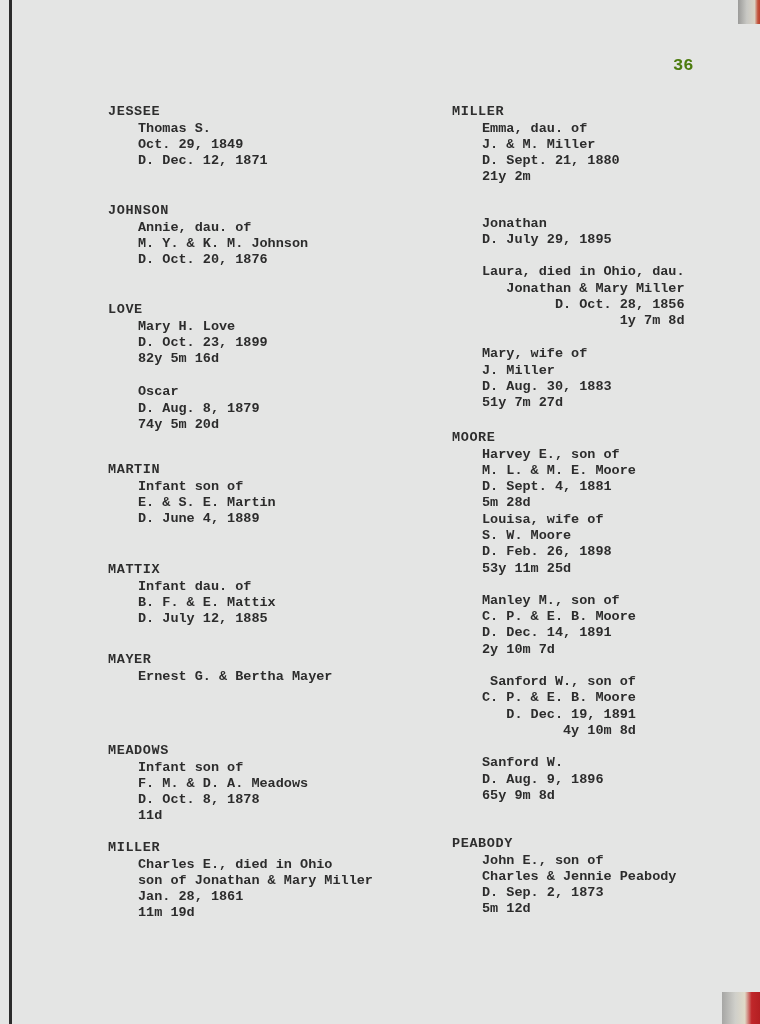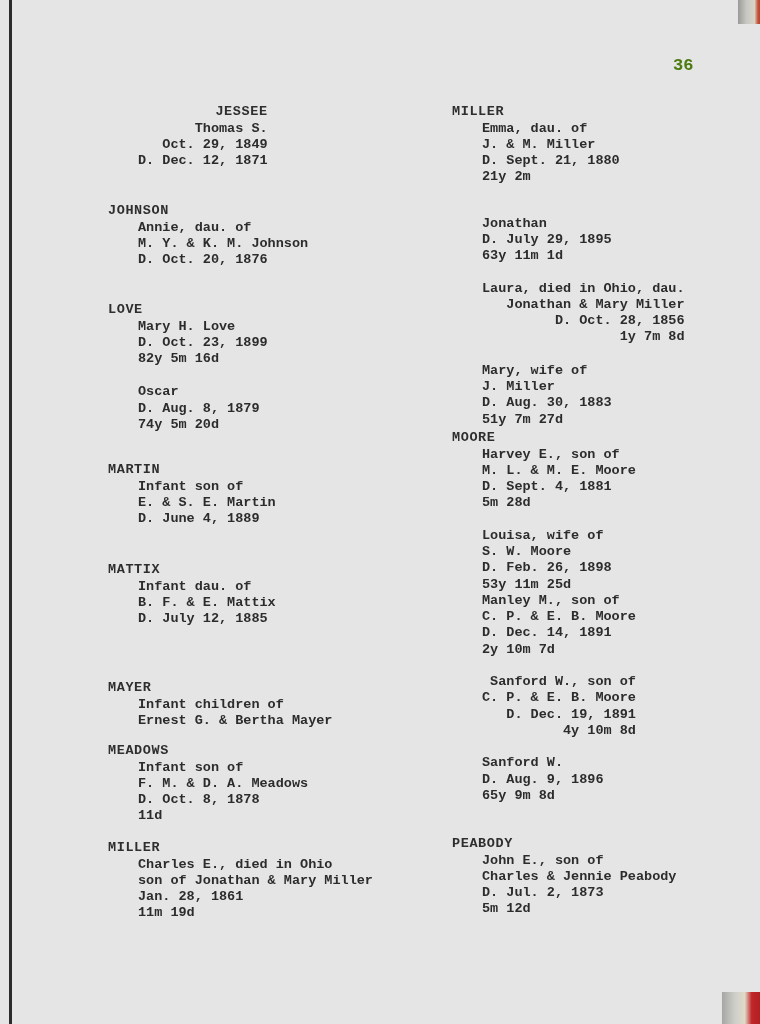--- a/index.html
+++ b/index.html
@@ -85,21 +85,21 @@
 
 <div class="page">
   <div class="left-rule"></div>
   <div class="edge-strip-top"></div>
   <div class="edge-strip-bottom"></div>
 
   <div class="page-number">36</div>
 
   <div class="column col-left">
 
-    <div class="family" style="top:0px;text-align:right;">
+    <div class="family" style="top:0px;">
       <div class="surname">JESSEE</div>
       <div class="person">
         <div class="line">Thomas S.</div>
         <div class="line">Oct. 29, 1849</div>
         <div class="line">D. Dec. 12, 1871</div>
       </div>
     </div>
 
     <div class="family" style="top:99px;">
       <div class="surname">JOHNSON</div>
@@ -135,24 +135,23 @@
 
     <div class="family" style="top:458px;">
       <div class="surname">MATTIX</div>
       <div class="person">
         <div class="line">Infant dau. of</div>
         <div class="line">B. F. &amp; E. Mattix</div>
         <div class="line">D. July 12, 1885</div>
       </div>
     </div>
 
-    <div class="family" style="top:576px;">
+    <div class="family" style="top:548px;">
       <div class="surname">MAYER</div>
       <div class="person">
-        <div class="line">Infant children of</div>
         <div class="line">Ernest G. &amp; Bertha Mayer</div>
       </div>
     </div>
 
     <div class="family" style="top:639px;">
       <div class="surname">MEADOWS</div>
       <div class="person">
         <div class="line">Infant son of</div>
         <div class="line">F. M. &amp; D. A. Meadows</div>
         <div class="line">D. Oct. 8, 1878</div>
@@ -177,21 +176,20 @@
       <div class="surname">MILLER</div>
       <div class="person">
         <div class="line">Emma, dau. of</div>
         <div class="line">J. &amp; M. Miller</div>
         <div class="line">D. Sept. 21, 1880</div>
         <div class="line">21y 2m</div>
       </div>
       <div class="person" style="margin-top:30px;">
         <div class="line">Jonathan</div>
         <div class="line">D. July 29, 1895</div>
-        <div class="line">63y 11m 1d</div>
       </div>
       <div class="person" style="margin-top:16px;text-align:right;">
         <div class="line">Laura, died in Ohio, dau.</div>
         <div class="line">Jonathan &amp; Mary Miller</div>
         <div class="line">D. Oct. 28, 1856</div>
         <div class="line">1y 7m 8d</div>
       </div>
       <div class="person" style="margin-top:17px;">
         <div class="line">Mary, wife of</div>
         <div class="line">J. Miller</div>
@@ -201,27 +199,27 @@
     </div>
 
     <div class="family" style="top:326px;">
       <div class="surname">MOORE</div>
       <div class="person">
         <div class="line">Harvey E., son of</div>
         <div class="line">M. L. &amp; M. E. Moore</div>
         <div class="line">D. Sept. 4, 1881</div>
         <div class="line">5m 28d</div>
       </div>
-      <div class="person" style="margin-top:16px;">
+      <div class="person" style="">
         <div class="line">Louisa, wife of</div>
         <div class="line">S. W. Moore</div>
         <div class="line">D. Feb. 26, 1898</div>
         <div class="line">53y 11m 25d</div>
       </div>
-      <div class="person" style="">
+      <div class="person" style="margin-top:16px;">
         <div class="line">Manley M., son of</div>
         <div class="line">C. P. &amp; E. B. Moore</div>
         <div class="line">D. Dec. 14, 1891</div>
         <div class="line">2y 10m 7d</div>
       </div>
       <div class="person" style="margin-top:16px;text-align:right;">
         <div class="line">Sanford W., son of</div>
         <div class="line">C. P. &amp; E. B. Moore</div>
         <div class="line">D. Dec. 19, 1891</div>
         <div class="line">4y 10m 8d</div>
@@ -231,18 +229,18 @@
         <div class="line">D. Aug. 9, 1896</div>
         <div class="line">65y 9m 8d</div>
       </div>
     </div>
 
     <div class="family" style="top:732px;">
       <div class="surname">PEABODY</div>
       <div class="person">
         <div class="line">John E., son of</div>
         <div class="line">Charles &amp; Jennie Peabody</div>
-        <div class="line">D. Jul. 2, 1873</div>
+        <div class="line">D. Sep. 2, 1873</div>
         <div class="line">5m 12d</div>
       </div>
     </div>
   </div>
 </div>
 
 </body></html>

